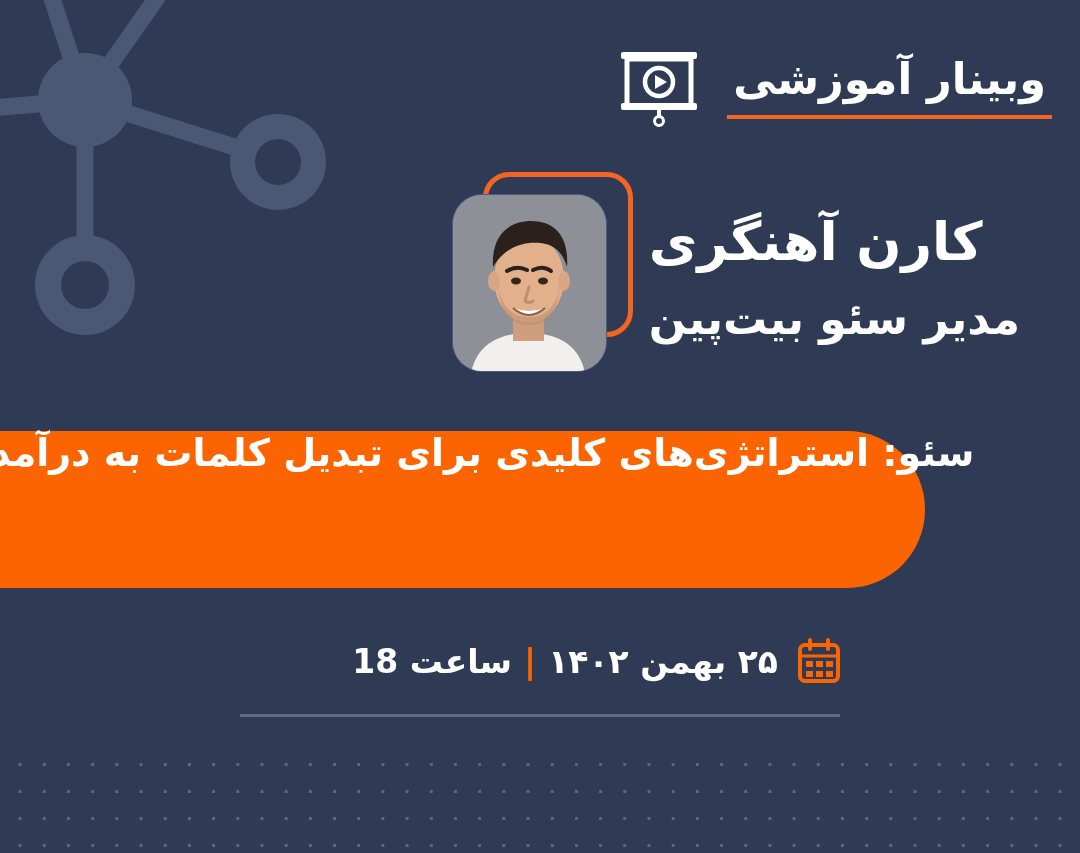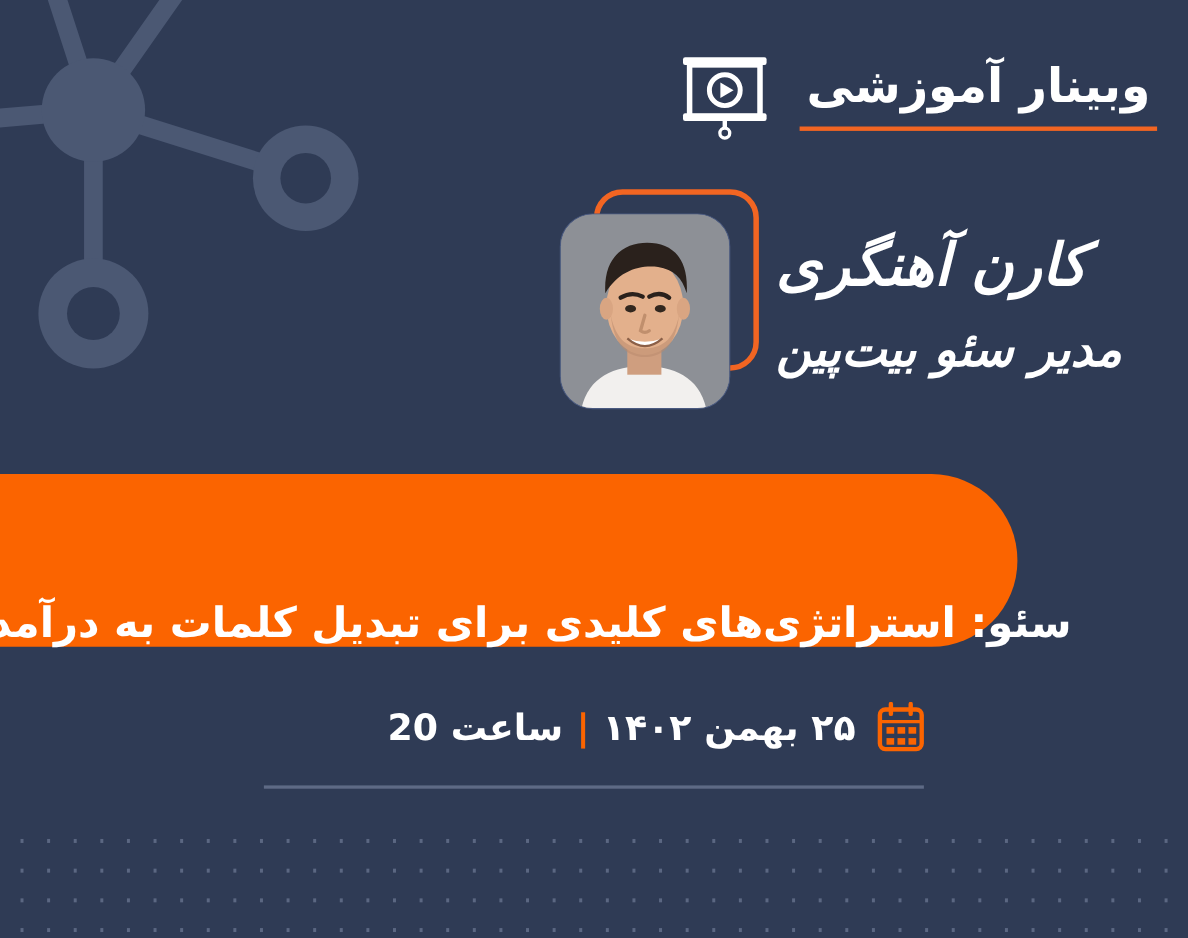--- a/index.html
+++ b/index.html
@@ -82,21 +82,20 @@
 
   
   .speaker-row {
     position: absolute;
     top: 172px;
     right: 60px;
     display: flex;
     flex-direction: row;
     align-items: flex-start;
     gap: 32px;
-    font-style: italic;
   }
   .speaker-text {
     display: flex;
     flex-direction: column;
     align-items: flex-end;
     padding-top: 38px;
   }
   .speaker-name {
     color: #ffffff;
     font-size: 53px;
@@ -146,21 +145,21 @@
   .title-banner {
     position: absolute;
     left: 0;
     top: 431px;
     width: 925px;
     height: 157px;
     background: #fb6400;
     border-top-right-radius: 78px;
     border-bottom-right-radius: 78px;
     display: flex;
-    align-items: flex-end;
+    align-items: flex-start;
     justify-content: center;
   }
   .title-banner-text {
     color: #ffffff;
     font-size: 38px;
     font-weight: bold;
     letter-spacing: 0px;
     white-space: nowrap;
     padding-left: 40px;
   }
@@ -313,19 +312,19 @@
       <rect x="10" y="23" width="7" height="6" fill="#fb6400"></rect>
       <rect x="20" y="23" width="7" height="6" fill="#fb6400"></rect>
       <rect x="30" y="23" width="7" height="6" fill="#fb6400"></rect>
       <rect x="10" y="33" width="7" height="6" fill="#fb6400"></rect>
       <rect x="20" y="33" width="7" height="6" fill="#fb6400"></rect>
       <rect x="30" y="33" width="7" height="6" fill="#fb6400"></rect>
     </svg>
     <div class="date-text">
       <span>۲۵ بهمن ۱۴۰۲</span>
       <span class="date-sep">|</span>
-      <span>ساعت 20</span>
+      <span>ساعت 18</span>
     </div>
   </div>
   <div class="date-divider"></div>
 
 
 </div>
 
 </body></html>

